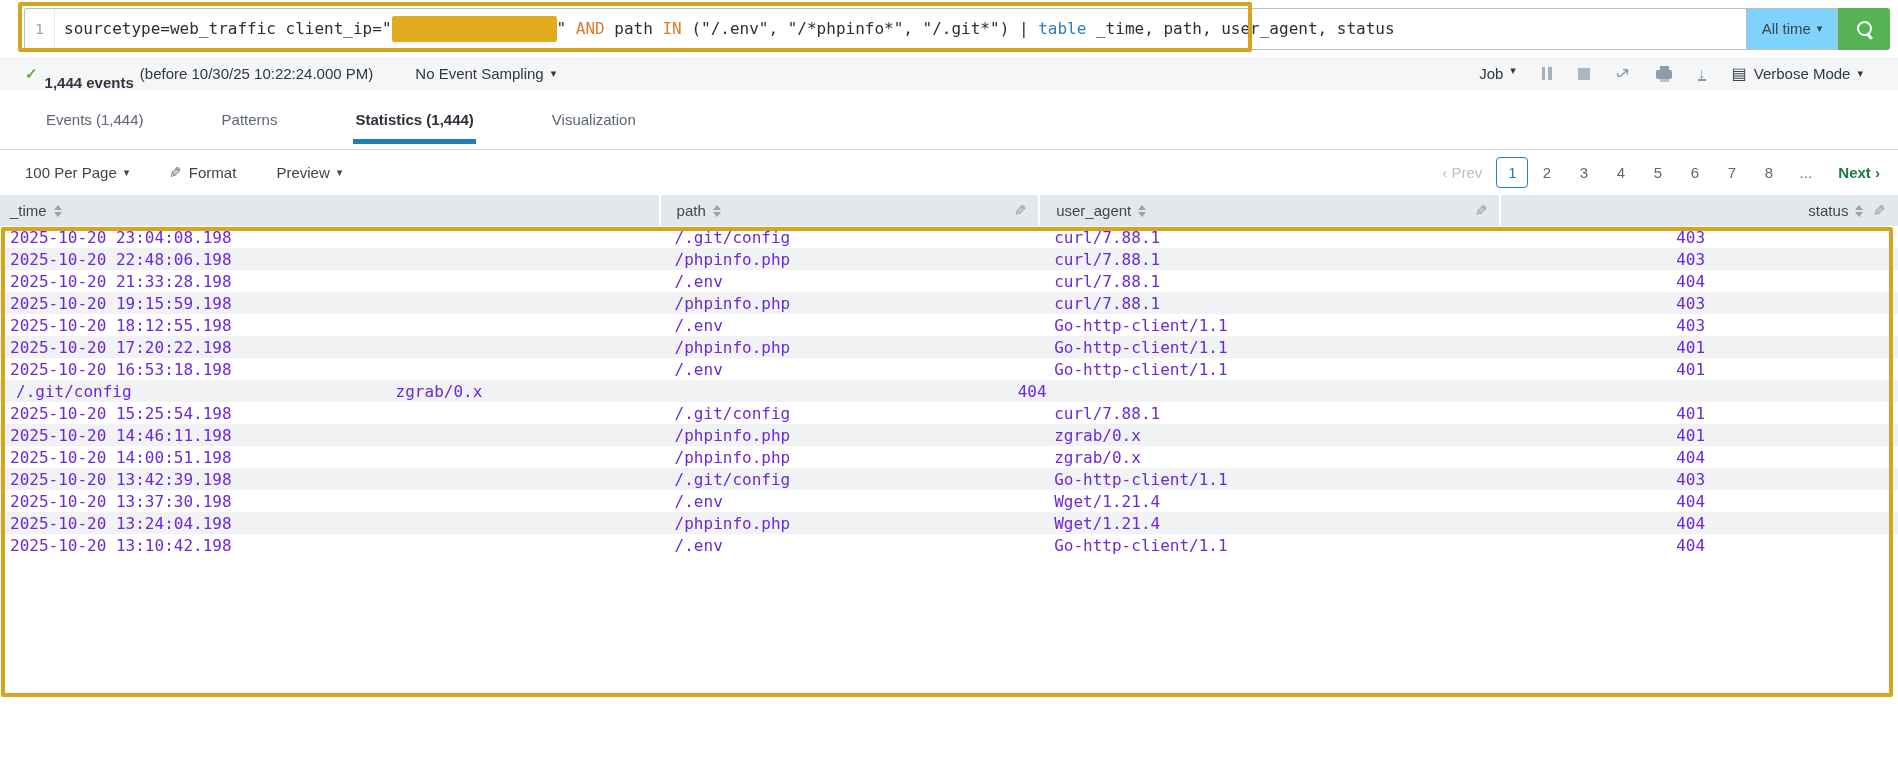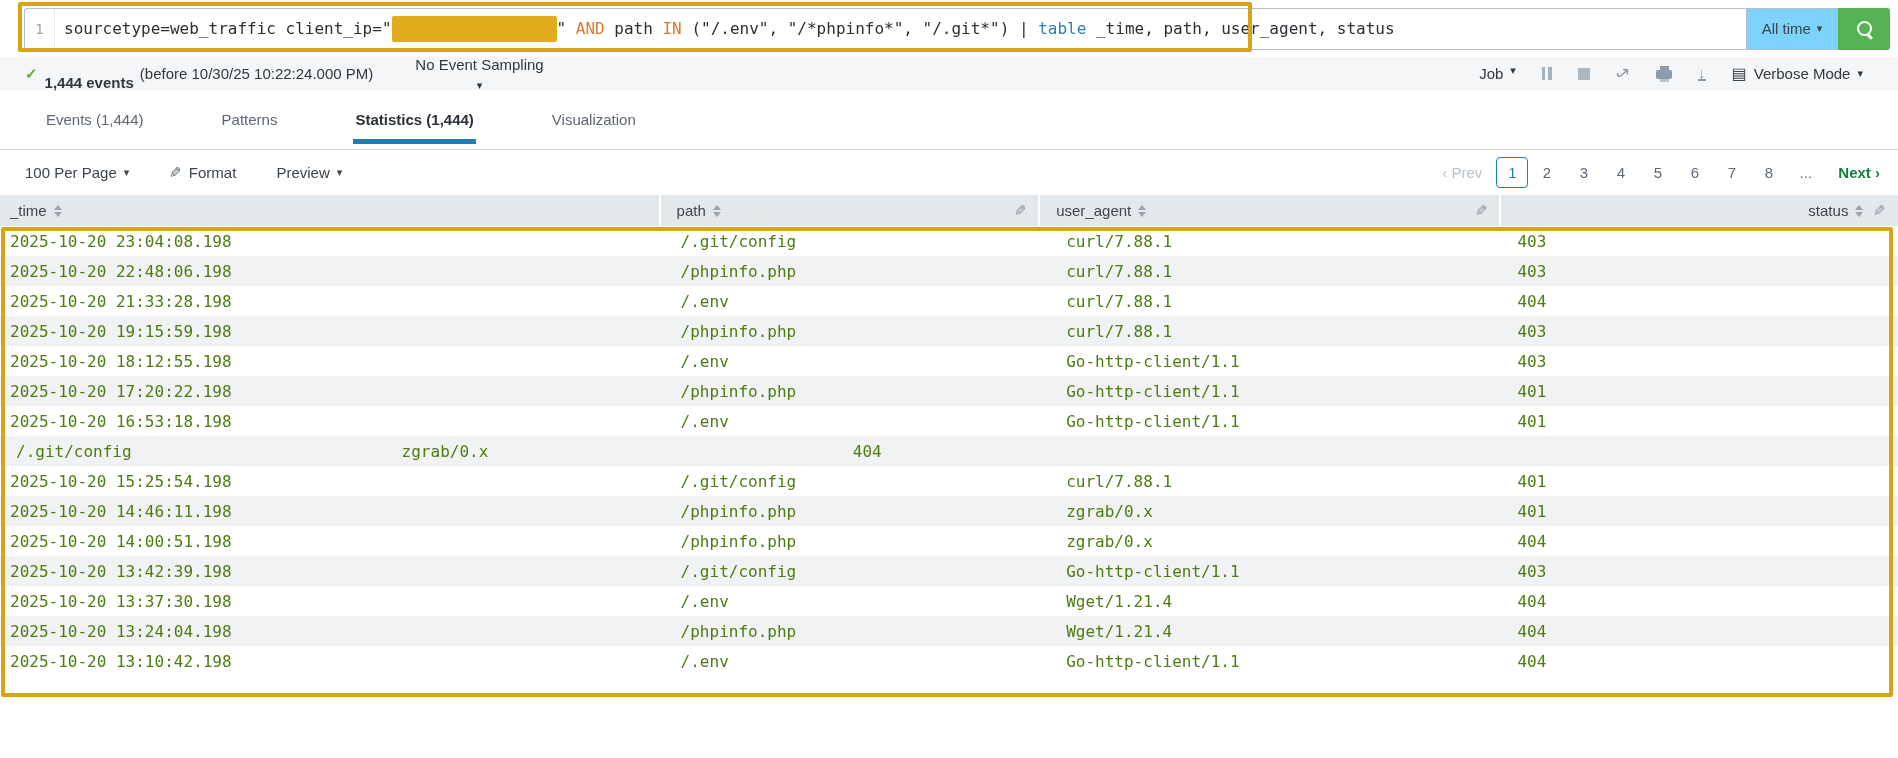--- a/index.html
+++ b/index.html
@@ -23,21 +23,21 @@
   .mag { width:15px; height:15px; border:2.5px solid #fff; border-radius:50%; position:relative; }
   .mag::after { content:''; position:absolute; width:2.5px; height:7px; background:#fff;
     bottom:-6px; right:-1px; transform:rotate(-45deg); }
   .caret { font-size:11px; line-height:1; }
 
   
   .events-bar { height:33px; background:#f5f6f7; display:flex; align-items:center;
     padding:0 35px 0 25px; font-size:15px; }
   .check { color:#65a637; font-weight:bold; margin-right:7px; }
   .evt-count { font-weight:bold; margin-right:6px;margin-top:17px; }
-  .sampling { margin-left:42px; display:flex; align-items:center; gap:7px; cursor:pointer;flex-direction:column; }
+  .sampling { margin-left:42px; display:flex; align-items:center; gap:7px; cursor:pointer; }
   .job-controls { margin-left:auto; display:flex; align-items:center; gap:26px; }
   .job-menu { display:flex; align-items:flex-start; gap:7px; cursor:pointer; }
   .jicon { color:#96a7b5; display:flex; align-items:center; }
   .icon-pause { display:flex; gap:3px; }
   .icon-pause i { width:3.5px; height:13px; background:#a3b2bf; display:block; }
   .icon-stop { width:12px; height:12px; background:#aab8c3; }
   .icon-share { font-size:17px; color:#8699a8; transform:rotate(-40deg); font-style:normal; }
   .icon-print { width:16px; height:9px; background:#8b9dac; border-radius:2px; position:relative; margin-top:2px; }
   .icon-print::before { content:''; position:absolute; top:-4px; left:3.5px; width:9px; height:4px; background:#8b9dac; }
   .icon-print::after  { content:''; position:absolute; bottom:-3px; left:3.5px; width:9px; height:3px; background:#b8c5cf; }
@@ -71,27 +71,27 @@
   .th.c1, .th.c2 { padding-left:16px; }
   .th.c3 { justify-content:flex-end; padding-right:12px;align-items:center; }
   .th .pencil { margin-left:auto; margin-right:12px; color:#8a96a0; }
   .th.c3 .pencil { margin-left:10px; margin-right:0; }
   .sort { display:inline-flex; flex-direction:column; gap:2px; margin-left:7px; }
   .sort b { display:block; width:0; height:0; border-left:4px solid transparent; border-right:4px solid transparent; }
   .sort .up { border-bottom:5px solid #98a4ae; }
   .sort .dn { border-top:5px solid #98a4ae; }
 
   .rows { }
-  .trow { display:flex; height:30px; align-items:center;
-    font-family:"DejaVu Sans Mono", monospace; font-size:16px; color:#4d7c0f; cursor:pointer;gap:6px; }
+  .trow { display:flex; height:22px; align-items:center;
+    font-family:"DejaVu Sans Mono", monospace; font-size:16px; color:#6d28d9; cursor:pointer; }
   .trow:nth-child(even) { background:#f0f2f4; }
   .cell { flex:none; overflow:hidden; white-space:nowrap; }
   .cell.c0 { padding-left:10px; }
   .cell.c1, .cell.c2 { padding-left:16px; }
-  .cell.c3 { text-align:left; padding-right:16px; }
+  .cell.c3 { text-align:center; padding-right:16px; }
 
   
   .annotation { position:absolute; border:4px solid #d8a41b; border-radius:2px;
     pointer-events:none; z-index:6; }
   #ann-search { left:18px; top:2px; width:1234px; height:50px; }
   #ann-table  { left:1px; top:227px; width:1892px; height:470px; }
 </style>
 </head>
 <body>
 

